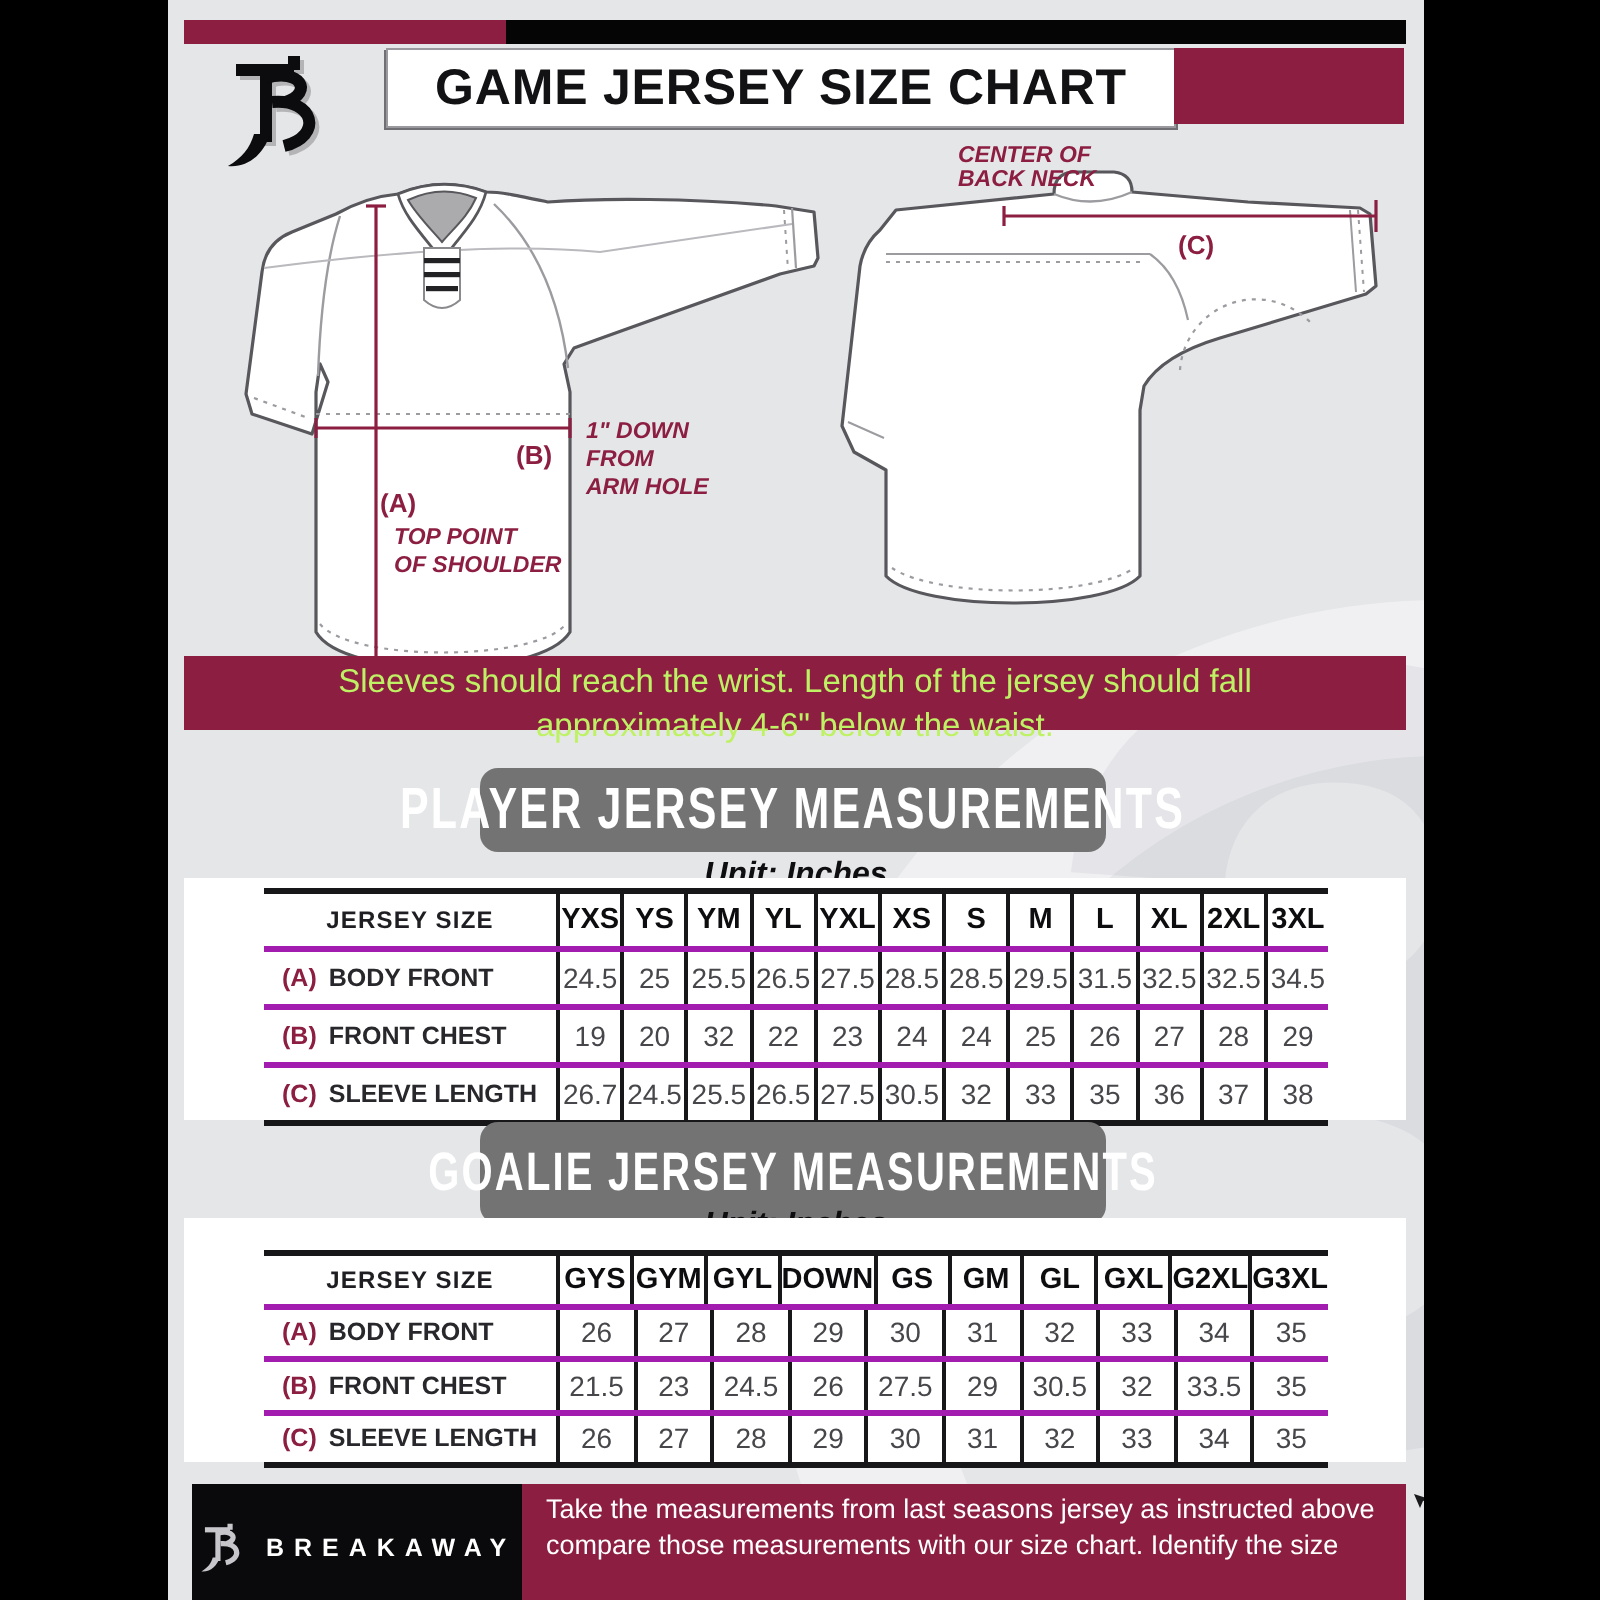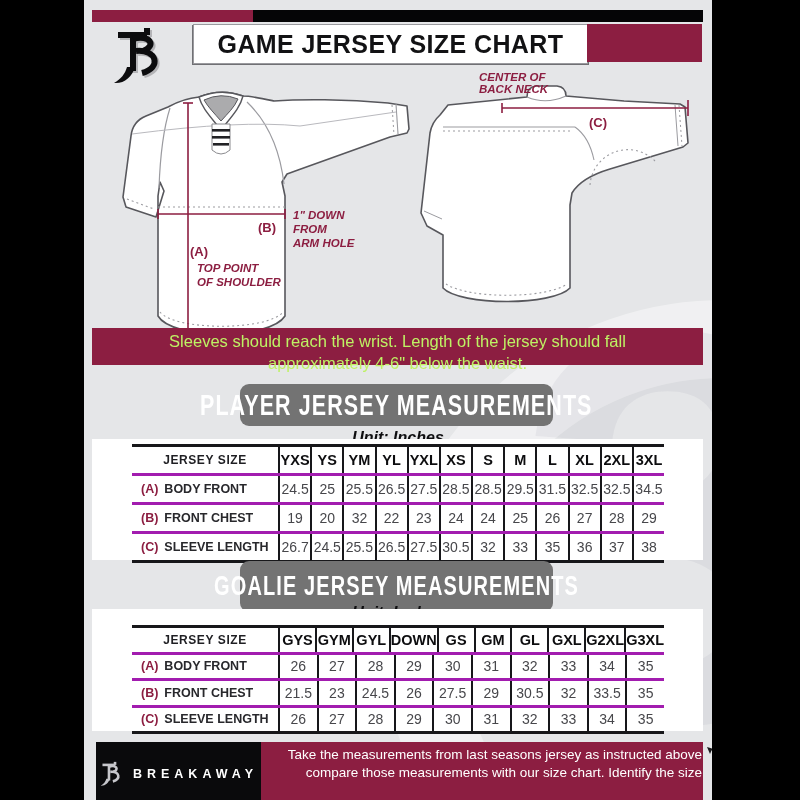--- a/index.html
+++ b/index.html
@@ -64,21 +64,21 @@
   .thead .labelcell{font-weight:700;font-size:12px;letter-spacing:0.6px;color:#1f1f23;}
   .vcell{font-size:14px;color:#47474b;}
   .rowlabel{justify-content:flex-start;padding-left:9px;font-weight:700;font-size:12.5px;color:#28282c;}
   .rkey{color:#8c1e41;margin-right:6px;font-weight:700;}
 
   
   .footer-black{position:absolute;left:12px;top:742px;width:165px;height:64px;background:#0a0a0c;
                 display:flex;align-items:center;justify-content:center;gap:8px;}
   .brandname{color:#fff;font-weight:700;font-size:12.5px;letter-spacing:5px;white-space:nowrap;}
   .footer-maroon{position:absolute;left:177px;top:742px;width:442px;height:58px;background:#8c1e41;
-                 color:#fff;font-size:13.5px;line-height:17.5px;padding:4px 1px 0 12px;box-sizing:border-box;text-align:right;}
+                 color:#fff;font-size:13.5px;line-height:17.5px;padding:4px 1px 0 12px;box-sizing:border-box;}
   .cursor{position:absolute;left:622px;top:744px;width:12px;height:12px;}
 </style>
 </head>
 <body>
 
 <div class="stage">
   <div class="page">
 
     <div class="wm-ring"></div>
     <div class="wm-glyph">3</div>

